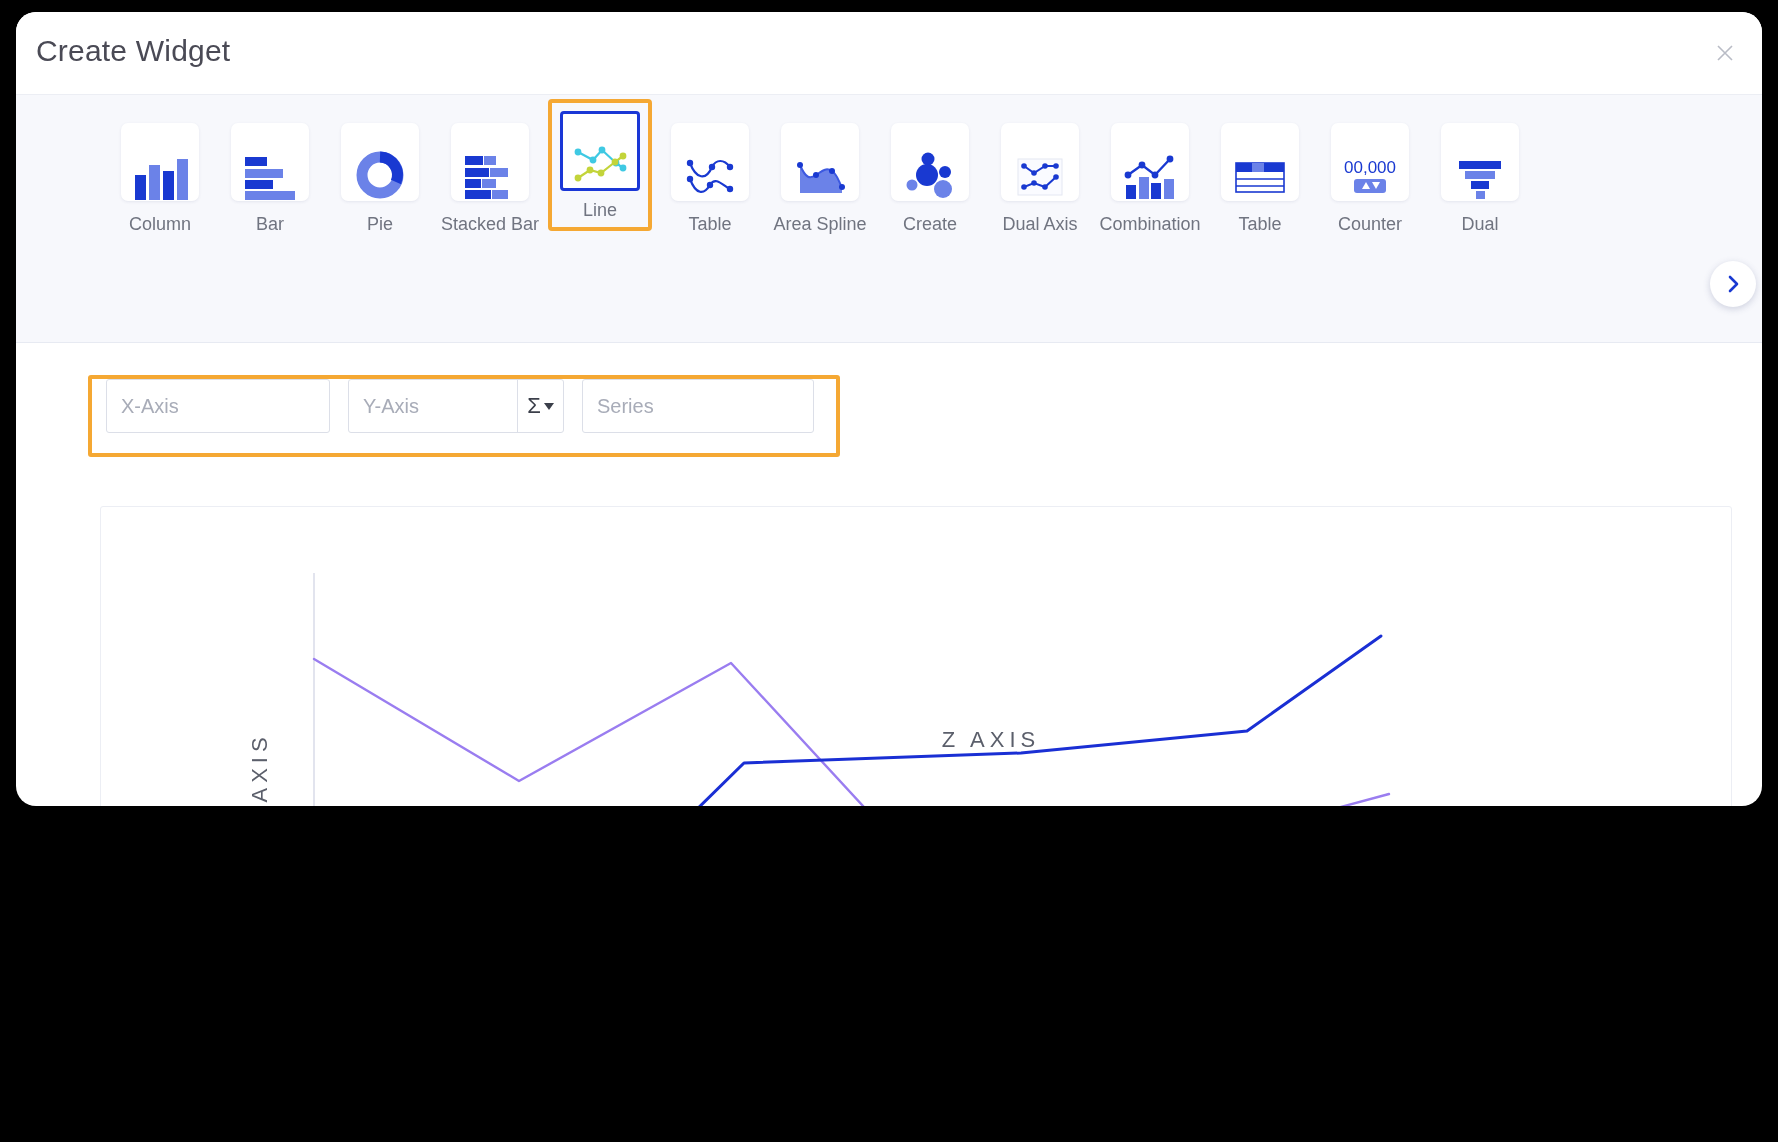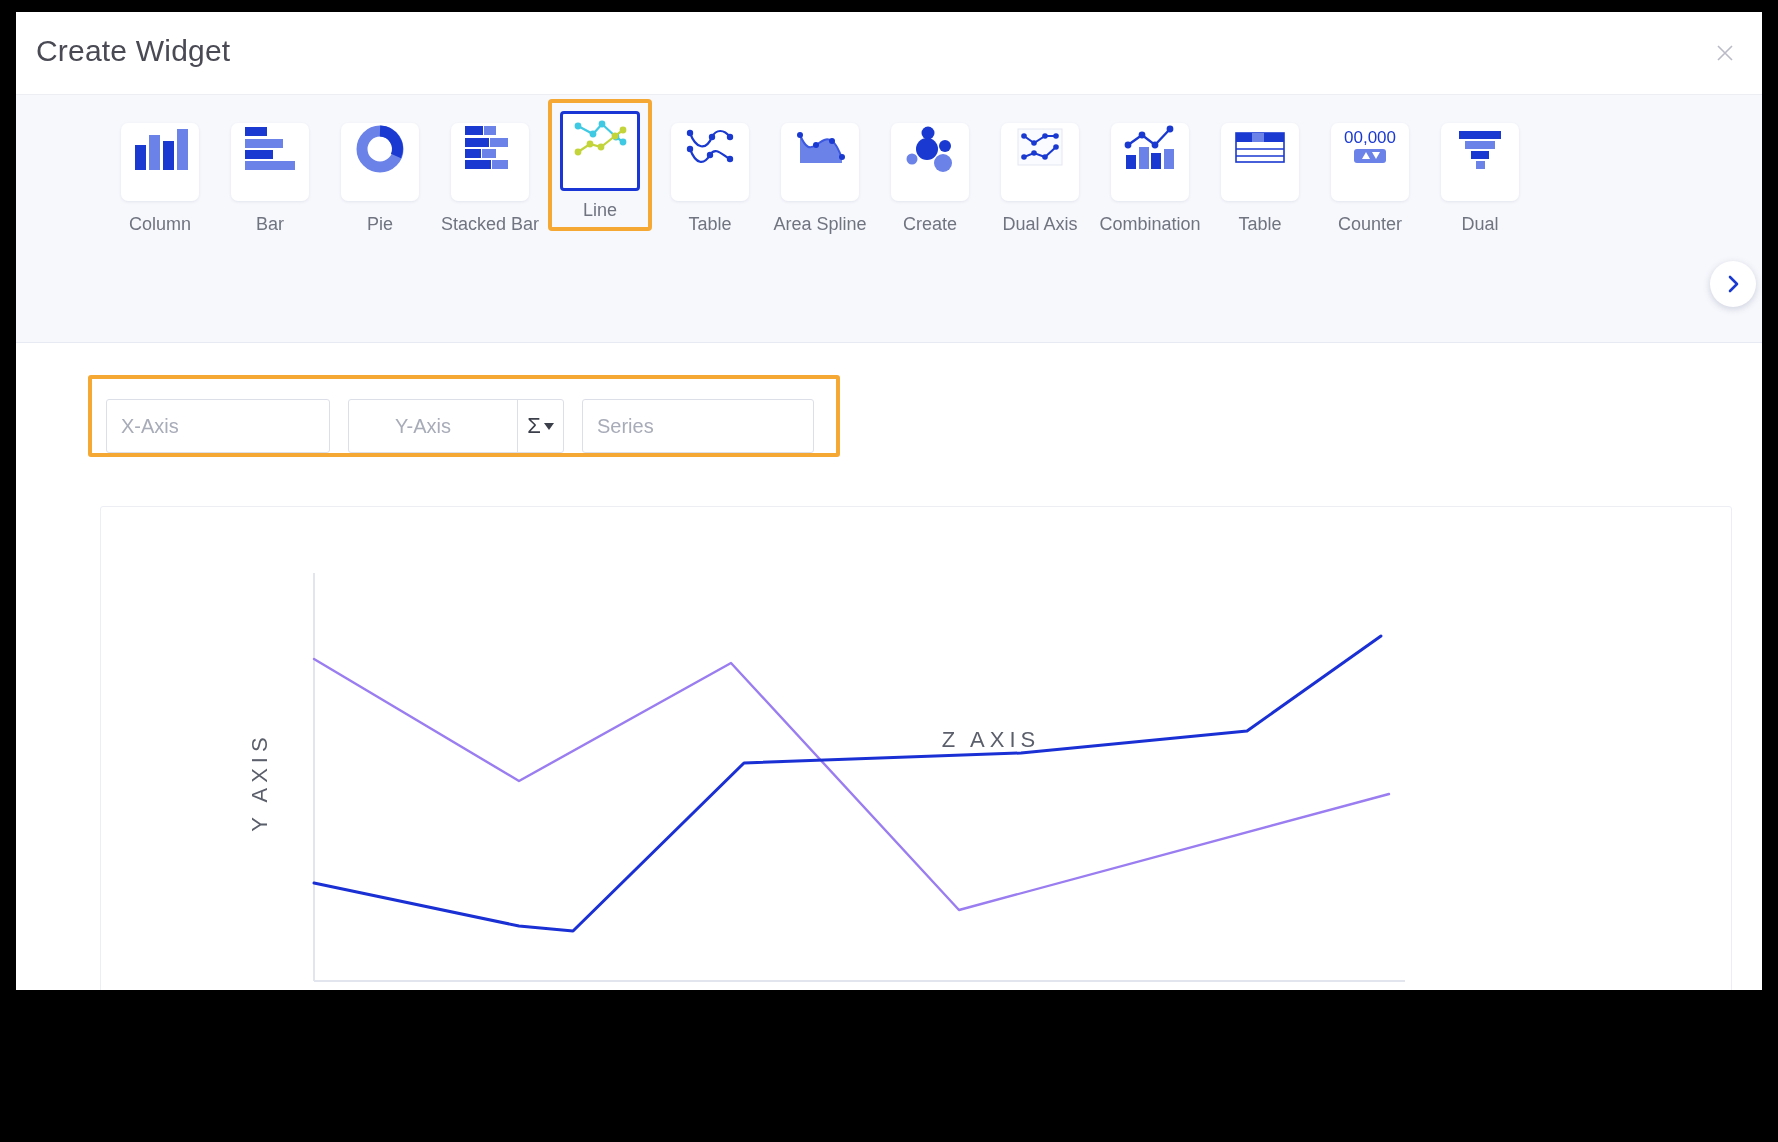--- a/index.html
+++ b/index.html
@@ -5,23 +5,24 @@
   * { box-sizing: border-box; margin: 0; padding: 0; }
   html, body {
     width: 1778px; height: 1142px;
     background: #000;
     font-family: "Liberation Sans", sans-serif;
     overflow: hidden;
   }
   #modal {
     position: absolute;
     left: 16px; top: 12px;
-    width: 1746px; height: 978px;
+    width: 1746px; height: 794px;
     background: #ffffff;
     overflow: hidden;
+    border-radius: 20px;
   }
 
   
   #header {
     position: relative;
     height: 83px;
     background: #ffffff;
     border-bottom: 1px solid #eceef4;
   }
   #modal-title {
@@ -66,21 +67,21 @@
     align-items: center;
     cursor: pointer;
     padding-top: 12px;
     position: relative;
   }
   .type-tile {
     width: 78px; height: 78px;
     background: #ffffff;
     border-radius: 7px;
     box-shadow: 0 1px 3px rgba(60,70,120,.10);
-    display: flex; align-items: flex-start; justify-content: center;
+    display: flex; align-items: flex-end; justify-content: center;
   }
   .type-label {
     margin-top: 13px;
     font-size: 18px;
     color: #707480;
     text-align: center;
     line-height: 1.17;
     width: 106px;
   }
   .type-item.selected {
@@ -110,42 +111,42 @@
   }
 
   
   #field-row-wrap {
     position: absolute;
     left: 72px; top: 363px;
     width: 752px; height: 82px;
     border: 4px solid #f5a833;
     border-radius: 3px;
     display: flex;
-    align-items: flex-end;
+    align-items: flex-start;
     padding: 0 14px;
     gap: 18px;
     background: #ffffff;
   }
   .field {
     height: 54px;
     border: 1px solid #dcdfe8;
     border-radius: 3px;
     display: flex;
     align-items: center;
     background: #fff;
   }
   .field-ph {
     font-size: 20px;
     color: #a8acb8;
     padding-left: 14px;
     flex: 1;
     white-space: nowrap;
   }
   #field-x { width: 224px; }
-  #field-y { width: 216px; padding-left: 32px; }
+  #field-y { width: 216px; }
   #field-series { width: 232px; }
   #agg-button {
     width: 46px;
     height: 52px;
     border-left: 1px solid #dcdfe8;
     display: flex; align-items: center; justify-content: center;
     gap: 3px;
     cursor: pointer;
     color: #3b3f4a;
     font-size: 22px;

